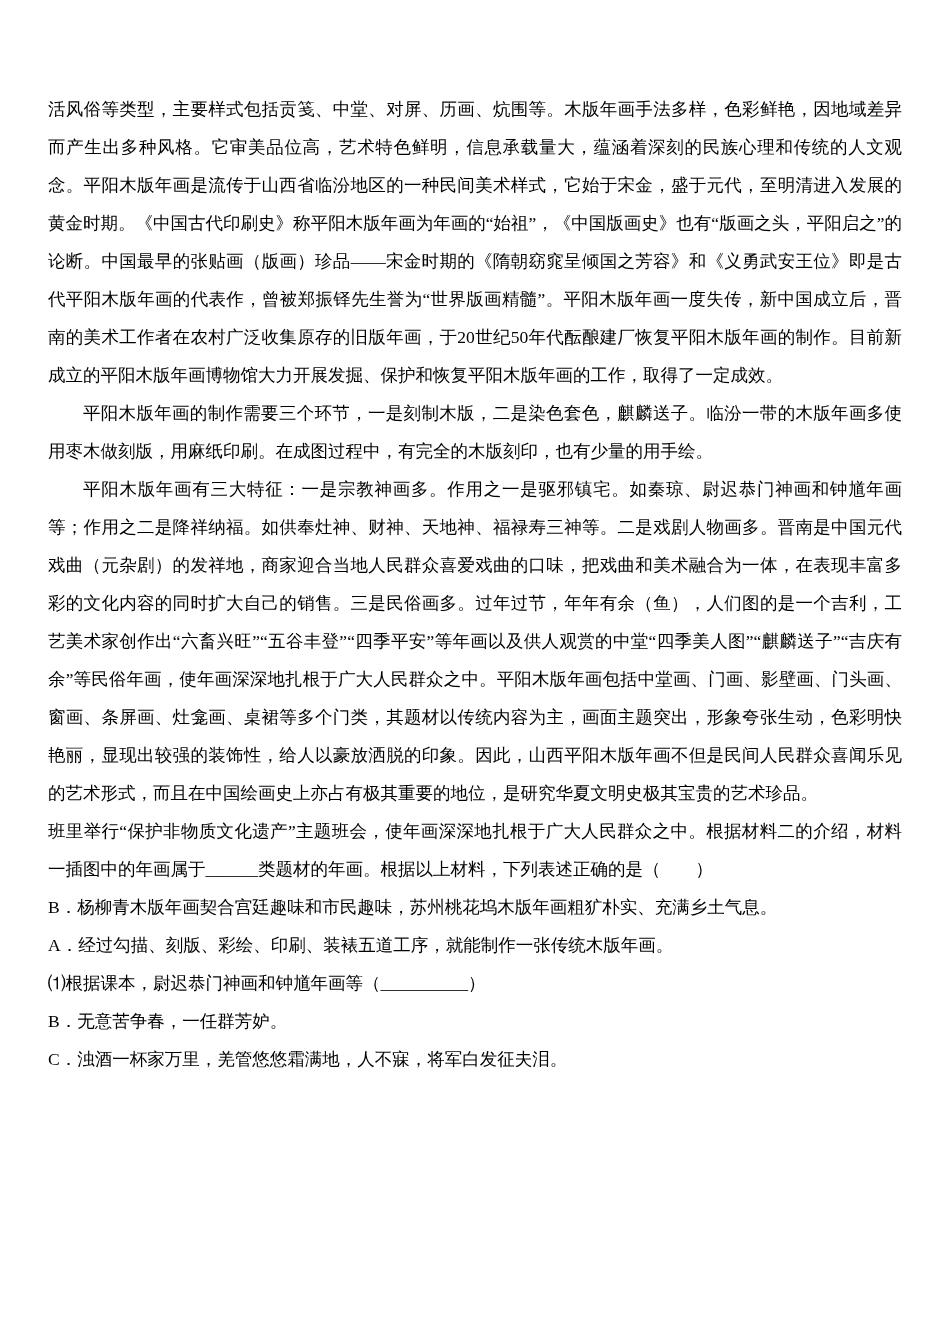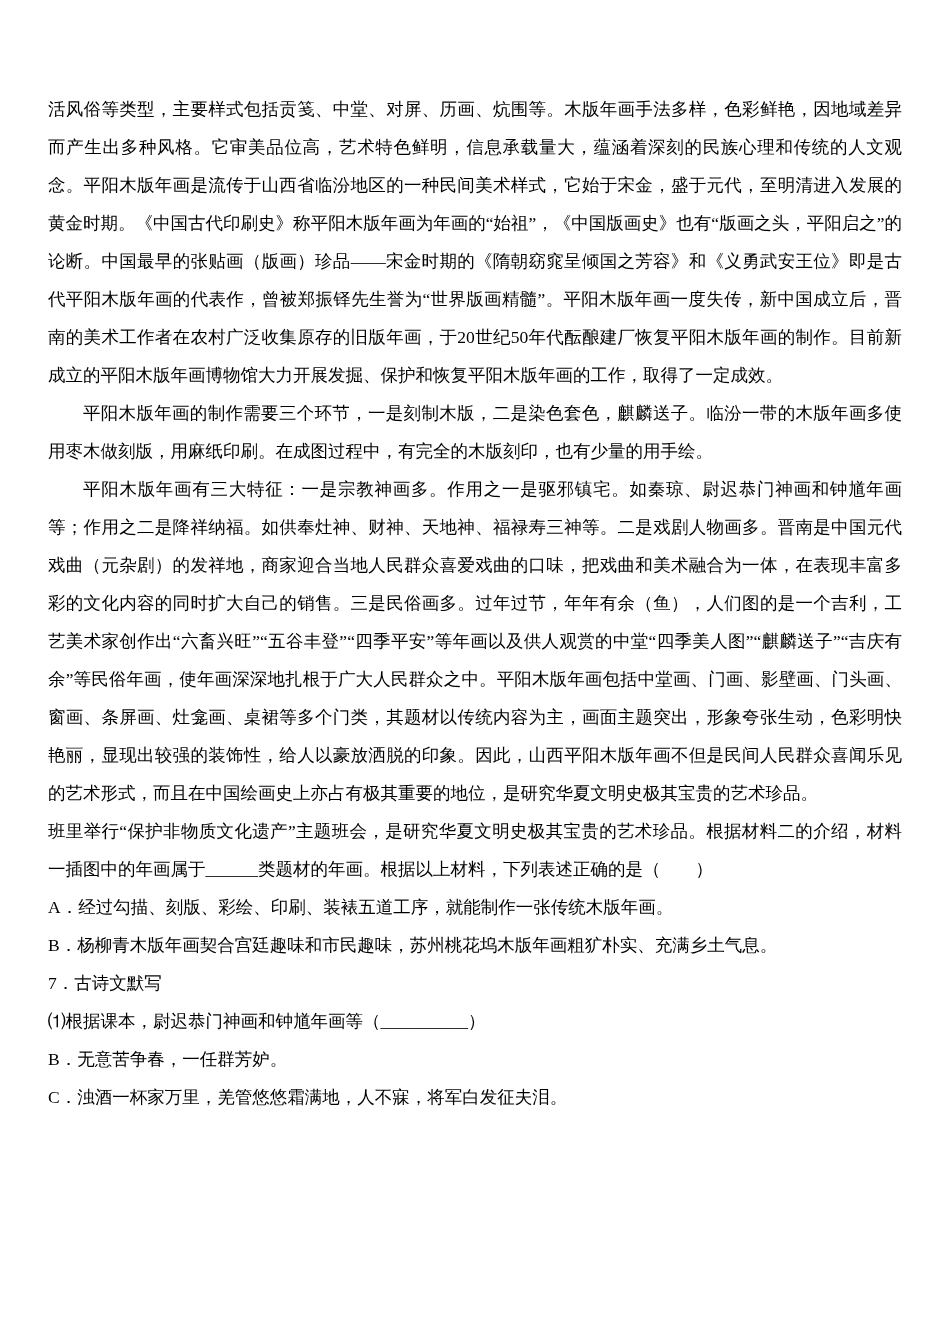--- a/index.html
+++ b/index.html
@@ -38,29 +38,28 @@
 <body>
 
 <div class="page">
 
   <p class="para">活风俗等类型，主要样式包括贡笺、中堂、对屏、历画、炕围等。木版年画手法多样，色彩鲜艳，因地域差异而产生出多种风格。它审美品位高，艺术特色鲜明，信息承载量大，蕴涵着深刻的民族心理和传统的人文观念。平阳木版年画是流传于山西省临汾地区的一种民间美术样式，它始于宋金，盛于元代，至明清进入发展的黄金时期。《中国古代印刷史》称平阳木版年画为年画的“始祖”，《中国版画史》也有“版画之头，平阳启之”的论断。中国最早的张贴画（版画）珍品——宋金时期的《隋朝窈窕呈倾国之芳容》和《义勇武安王位》即是古代平阳木版年画的代表作，曾被郑振铎先生誉为“世界版画精髓”。平阳木版年画一度失传，新中国成立后，晋南的美术工作者在农村广泛收集原存的旧版年画，于20世纪50年代酝酿建厂恢复平阳木版年画的制作。目前新成立的平阳木版年画博物馆大力开展发掘、保护和恢复平阳木版年画的工作，取得了一定成效。</p>
 
   <p class="para indent">平阳木版年画的制作需要三个环节，一是刻制木版，二是染色套色，麒麟送子。临汾一带的木版年画多使用枣木做刻版，用麻纸印刷。在成图过程中，有完全的木版刻印，也有少量的用手绘。</p>
 
   <p class="para indent">平阳木版年画有三大特征：一是宗教神画多。作用之一是驱邪镇宅。如秦琼、尉迟恭门神画和钟馗年画等；作用之二是降祥纳福。如供奉灶神、财神、天地神、福禄寿三神等。二是戏剧人物画多。晋南是中国元代戏曲（元杂剧）的发祥地，商家迎合当地人民群众喜爱戏曲的口味，把戏曲和美术融合为一体，在表现丰富多彩的文化内容的同时扩大自己的销售。三是民俗画多。过年过节，年年有余（鱼），人们图的是一个吉利，工艺美术家创作出“六畜兴旺”“五谷丰登”“四季平安”等年画以及供人观赏的中堂“四季美人图”“麒麟送子”“吉庆有余”等民俗年画，使年画深深地扎根于广大人民群众之中。平阳木版年画包括中堂画、门画、影壁画、门头画、窗画、条屏画、灶龛画、桌裙等多个门类，其题材以传统内容为主，画面主题突出，形象夸张生动，色彩明快艳丽，显现出较强的装饰性，给人以豪放洒脱的印象。因此，山西平阳木版年画不但是民间人民群众喜闻乐见的艺术形式，而且在中国绘画史上亦占有极其重要的地位，是研究华夏文明史极其宝贵的艺术珍品。</p>
 
-  <p class="para">班里举行“保护非物质文化遗产”主题班会，是研究华夏文明史极其宝贵的艺术珍品。根据材料二的介绍，材料一插图中的年画属于______类题材的年画。根据以上材料，下列表述正确的是（　　）</p>
+  <p class="para">班里举行“保护非物质文化遗产”主题班会，使年画深深地扎根于广大人民群众之中。根据材料二的介绍，材料一插图中的年画属于______类题材的年画。根据以上材料，下列表述正确的是（　　）</p>
+
+  <p class="para">B．杨柳青木版年画契合宫廷趣味和市民趣味，苏州桃花坞木版年画粗犷朴实、充满乡土气息。</p>
 
   <p class="para">A．经过勾描、刻版、彩绘、印刷、装裱五道工序，就能制作一张传统木版年画。</p>
 
-  <p class="para">B．杨柳青木版年画契合宫廷趣味和市民趣味，苏州桃花坞木版年画粗犷朴实、充满乡土气息。</p>
 
 
-
-  <p class="para plain">7．古诗文默写</p>
 
   <p class="para plain">⑴根据课本，尉迟恭门神画和钟馗年画等（__________）</p>
 
 
   <p class="para plain">B．无意苦争春，一任群芳妒。</p>
 
   <p class="para plain">C．浊酒一杯家万里，羌管悠悠霜满地，人不寐，将军白发征夫泪。</p>
 
 </div>
 

